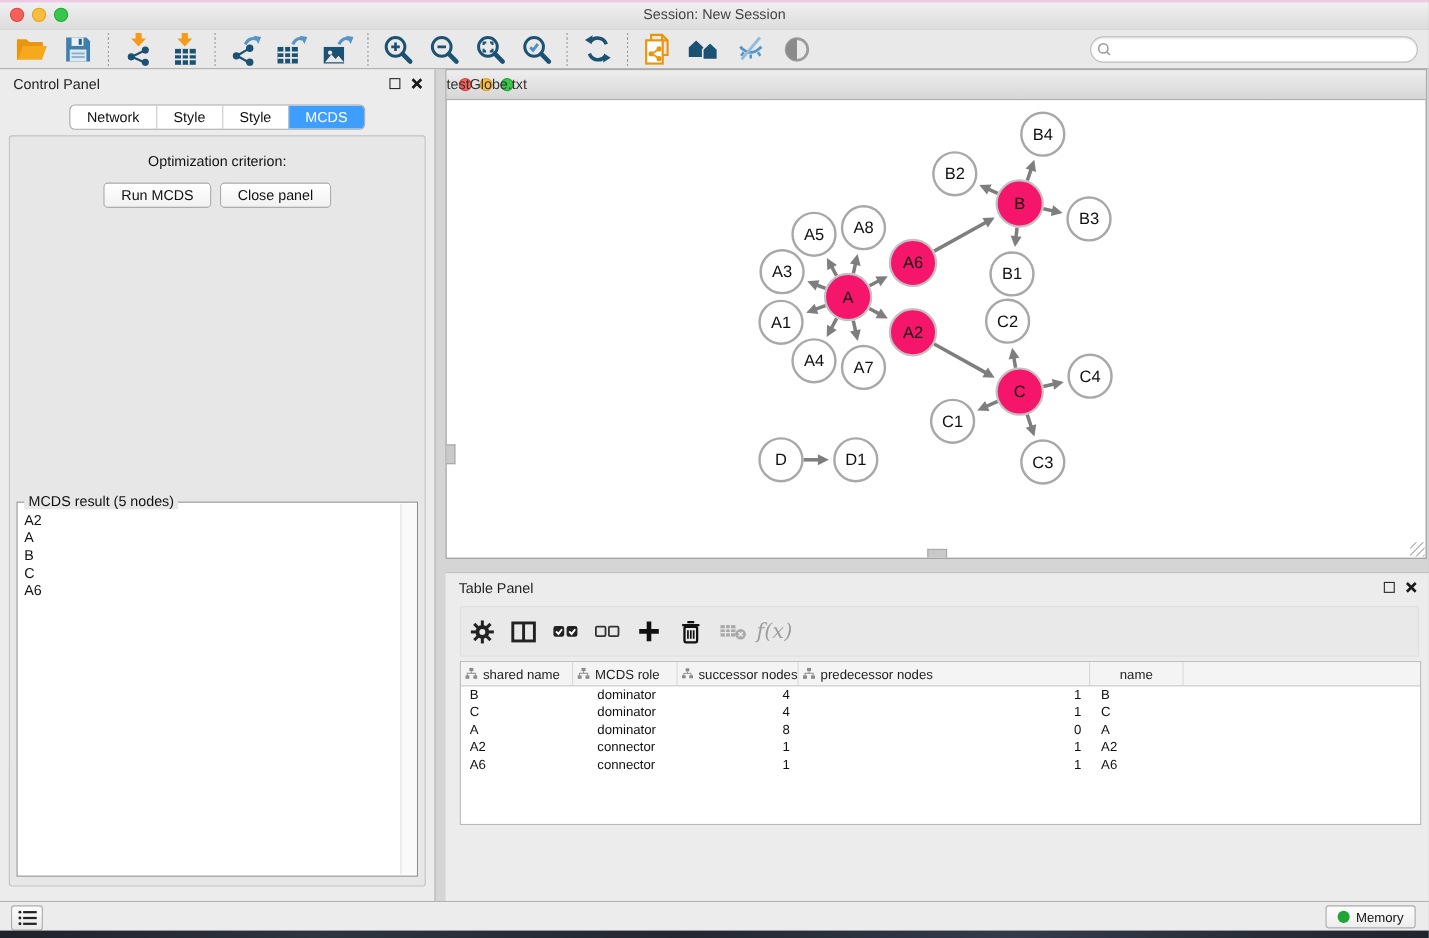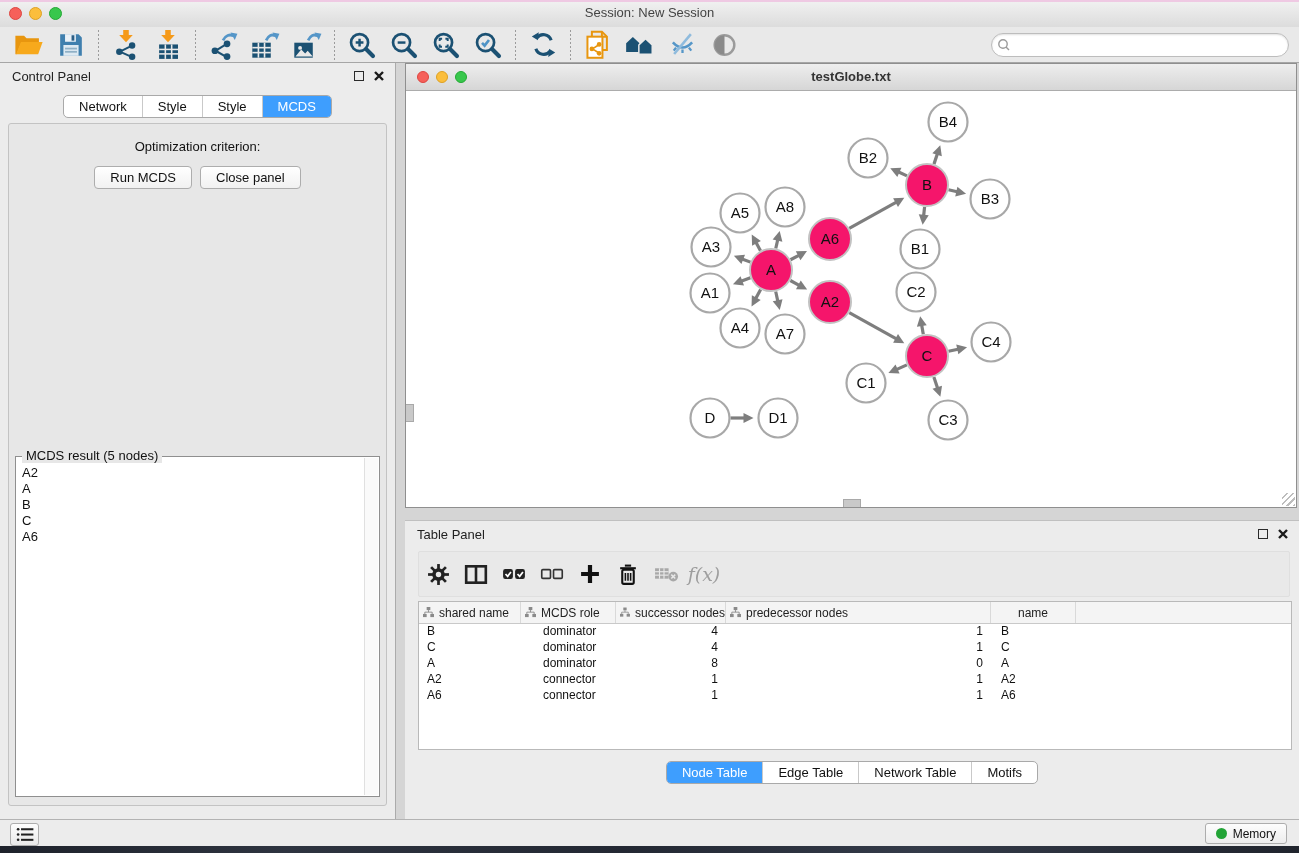--- a/index.html
+++ b/index.html
@@ -66,21 +66,21 @@
   .resultscroll{position:absolute;top:1px;right:1px;bottom:1px;width:13px;background:#FAFAFA;
     border-left:1px solid #E0E0E0;}
   
   .rightcol{position:absolute;left:405px;top:0;right:0;bottom:0;}
   .netwin{position:absolute;left:0;top:0;right:2px;height:445px;background:#fff;
     border:1px solid #8F8F8F;box-sizing:border-box;}
   .netbar{position:relative;height:26px;background:linear-gradient(#EEEEEE,#D6D6D6);
     border-bottom:1px solid #ACACAC;}
   .netbar .lights{left:11px;top:7px;}
   .netbar .light{width:12px;height:12px;}
-  .netbar .title{position:absolute;left:0;right:0;top:5px;text-align:center;font-size:13px;color:#333;font-weight:bold;}
+  .netbar .title{position:absolute;left:0;right:0;top:5px;text-align:left;font-size:13px;color:#333;}
   .netcontent{position:absolute;left:0;top:26px;right:0;bottom:0;overflow:hidden;}
   .netcontent svg{position:absolute;left:0;top:0;}
   .splithandle-v{position:absolute;left:0;top:340px;width:7px;height:16px;background:#C9C9C9;
     border:1px solid #A9A9A9;border-left:none;}
   .splithandle-h{position:absolute;left:437px;bottom:0;width:16px;height:7px;background:#C9C9C9;
     border:1px solid #A9A9A9;border-bottom:none;}
   .resizegrip{position:absolute;right:1px;bottom:1px;width:13px;height:13px;
     background:repeating-linear-gradient(135deg,transparent 0 3px,#BDBDBD 3px 4.5px);}
   
   .tpanel{position:absolute;left:0;top:457px;right:0;bottom:0;background:#ECECEC;border-top:1px solid #C0C0C0;}
@@ -593,28 +593,20 @@
               </div>
               <div class="trow">
                 <div class="td l" style="width: 102px; padding-left: 8px; box-sizing: border-box;">A6</div>
                 <div class="td l" style="width: 95px; padding-left: 22px; box-sizing: border-box;">connector</div>
                 <div class="td r" style="width: 110px; padding-right: 8px; box-sizing: border-box;">1</div>
                 <div class="td r" style="width: 265px; padding-right: 8px; box-sizing: border-box;">1</div>
                 <div class="td l" style="width: 85px; padding-left: 10px; box-sizing: border-box;">A6</div>
               </div>
             </div>
         </div>
-        <div class="ttabs">
-          <div class="seggroup" id="tp-tabs">
-              <div class="seg active">Node Table</div>
-              <div class="seg">Edge Table</div>
-              <div class="seg">Network Table</div>
-              <div class="seg">Motifs</div>
-            </div>
-        </div>
       </div>
     </div>
   </div>
 
   <div class="statusbar">
     <div class="listbtn">
       <svg width="18" height="15" viewBox="0 0 20 17">
         <g fill="#222">
           <circle cx="2.2" cy="2.5" r="1.5"></circle>
             <rect x="5.5" y="1.4" width="14" height="2.3"></rect>

